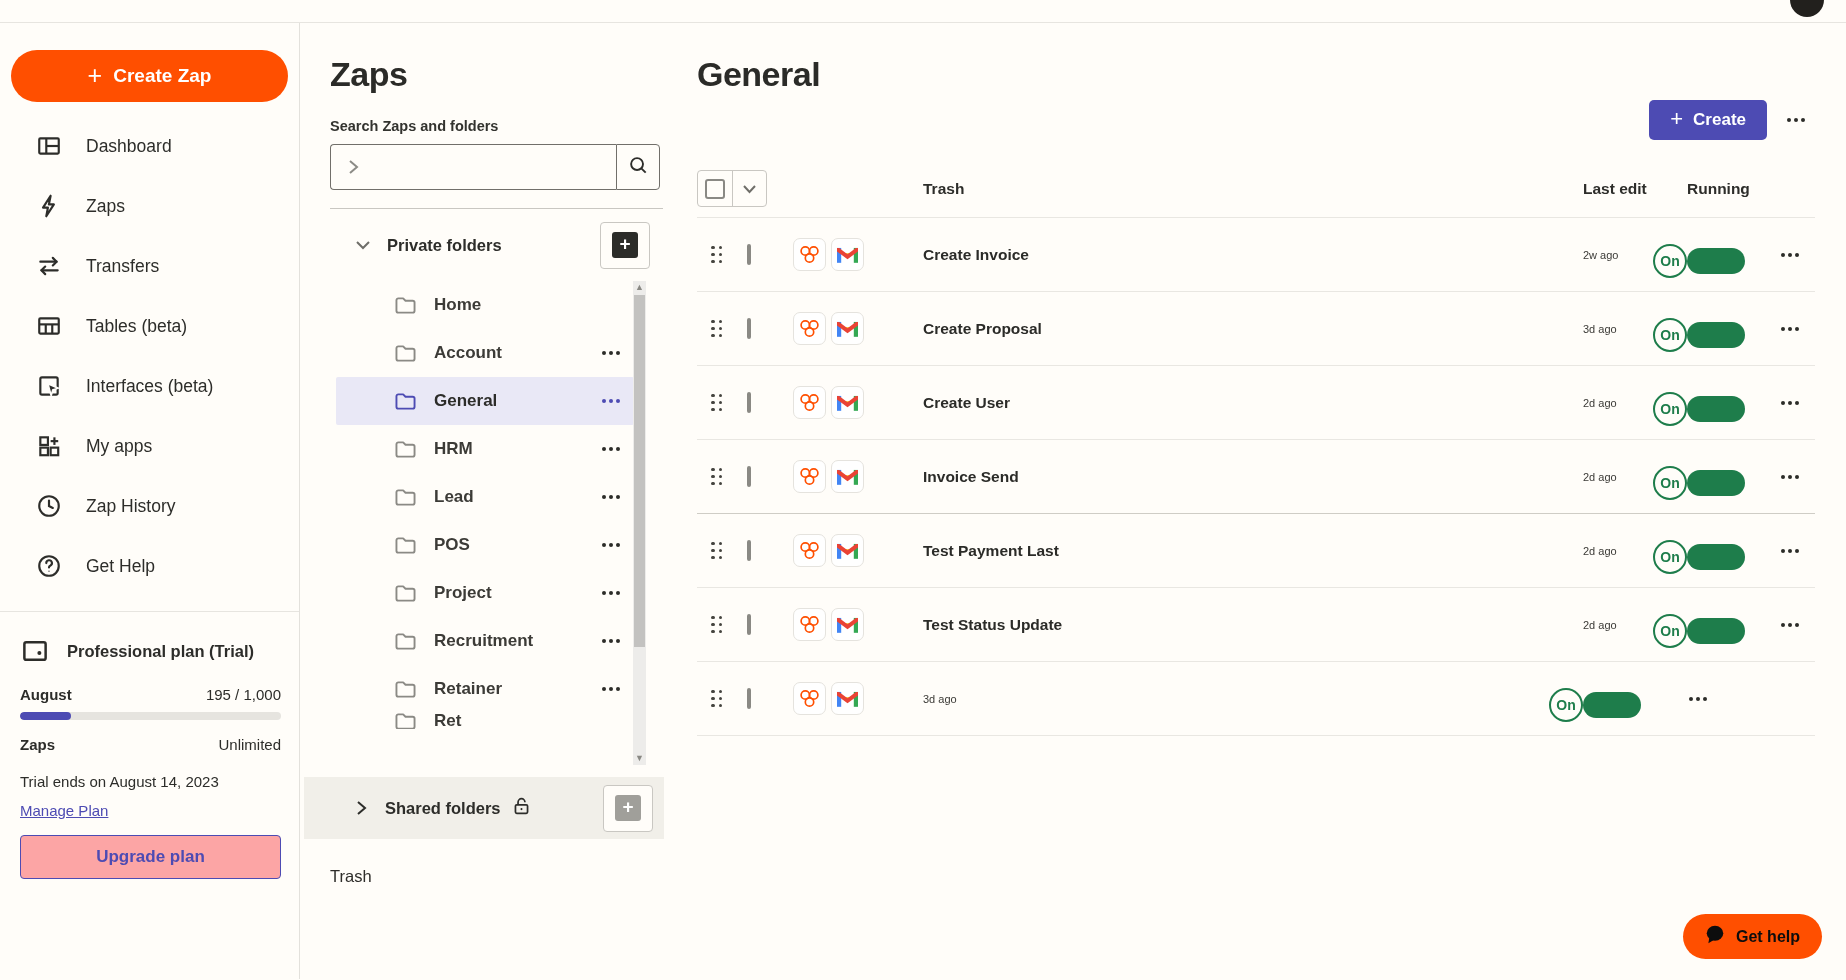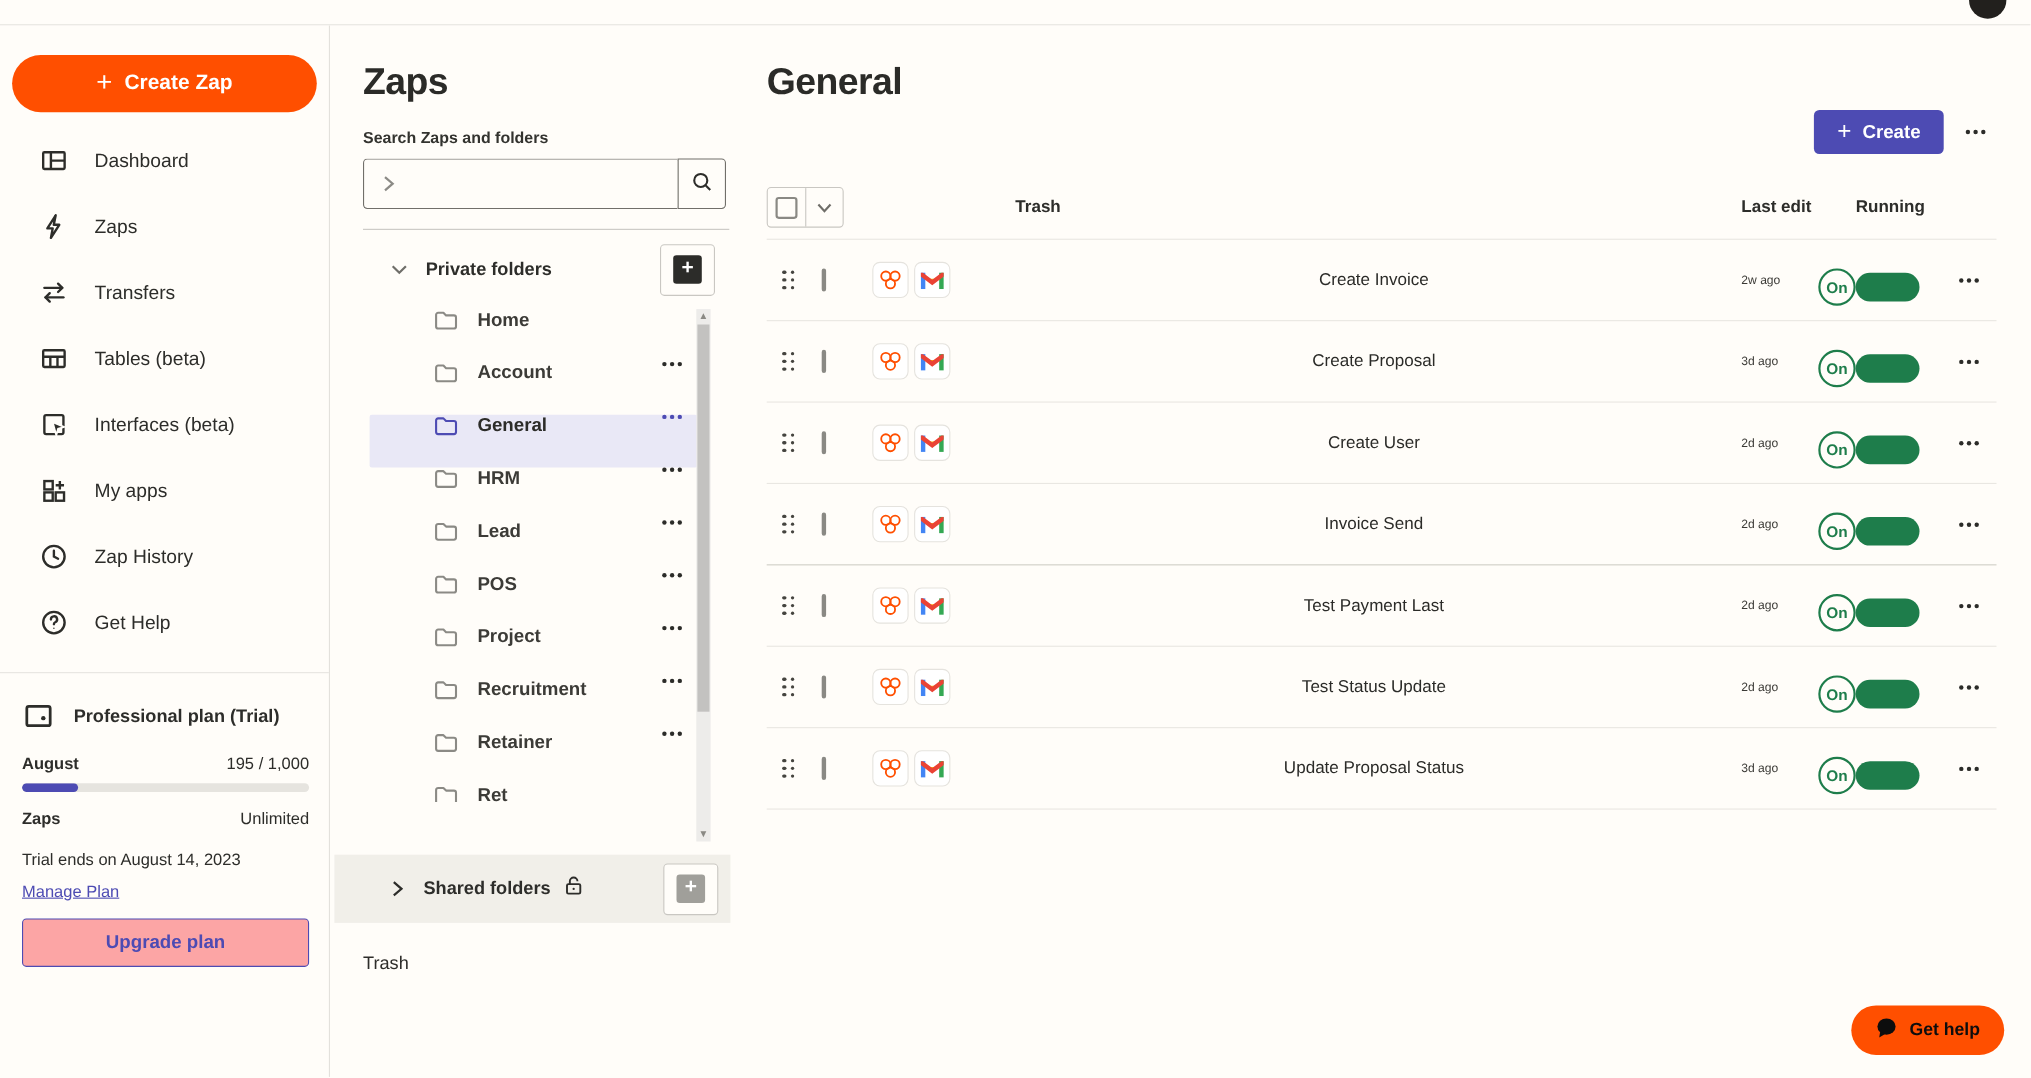--- a/index.html
+++ b/index.html
@@ -49,21 +49,21 @@
   .folders-header { margin-top:12px; height:48px; display:flex; align-items:center; }
   .folders-header .chev { margin-left:24px; }
   .folders-header .hdr-label { margin-left:15px; font-size:16.5px; font-weight:bold; color:#2d2d2a; }
   .add-folder-btn { margin-left:auto; margin-right:15px; width:50px; height:47px; background:#fffdf9; border:1px solid #c9c7c2;
     border-radius:4px; display:flex; align-items:center; justify-content:center; cursor:pointer; }
   .add-square { width:26px; height:26px; border-radius:3px; background:#2c2c29; color:#fff; font-size:19px; line-height:24px;
     text-align:center; font-weight:bold; }
   .add-square.gray { background:#a09f9a; }
   .folder-list { margin-top:12px; height:496px; overflow:hidden; position:relative; width:318px; padding-bottom:12px; }
   .folder-rows { width:298px; margin-left:6px; }
-  .folder-row { height:48px; display:flex; padding-left:58px; border-radius:2px; cursor:pointer; position:relative; }
+  .folder-row { height:48px; display:flex; align-items:center; padding-left:58px; border-radius:2px; cursor:pointer; position:relative; }
   .folder-row .flabel { margin-left:17px; font-size:17px; font-weight:600; color:#3c3b37; }
   .folder-row .dots { margin-left:auto; margin-right:14px; }
   .folder-row.selected { background:#e9e8f6; }
   .folder-row.selected .flabel { color:#2c2c29; }
   .folder-row.clipped { height:16px; overflow:hidden; }
   .vscroll { position:absolute; right:2px; top:0; bottom:12px; width:13px; background:#edecea; }
   .vscroll .arr { position:absolute; left:0; width:13px; height:13px; color:#8a8984; font-size:9px; line-height:13px; text-align:center; }
   .vscroll .arr.up { top:0; } .vscroll .arr.down { bottom:0; }
   .vscroll .thumb { position:absolute; left:1px; width:11px; top:14px; height:352px; background:#c3c2c0; }
   .shared-band { margin-left:-26px; width:360px; height:62px; background:#f1efe9; display:flex; align-items:center; }
@@ -89,21 +89,21 @@
   .select-all .cell { flex:1; display:flex; align-items:center; justify-content:center; }
   .select-all .cell + .cell { border-left:1px solid #c9c7c2; }
   .checkbox { width:20px; height:20px; border:2px solid #8a8984; border-radius:3px; background:transparent; }
   .zap-row { height:74px; display:grid; grid-template-columns:50px 36px 132px 1fr 104px 92px 44px; align-items:center;
     border-bottom:1px solid #e9e7e2; }
   .zap-row.heavy { border-bottom-color:#cfcdc6; }
   .drag-handle { margin-left:14px; display:grid; grid-template-columns:4px 4px; gap:3.5px; width:12px; cursor:grab; }
   .drag-handle i { width:3.5px; height:3.5px; border-radius:50%; background:#45443f; }
   .app-icons { display:flex; gap:5px; padding-left:10px; }
   .app-chip { width:33px; height:33px; border:1px solid #e5e3de; border-radius:7px; background:#fff; display:flex; align-items:center; justify-content:center; }
-  .zap-name { font-size:15.5px; font-weight:normal; color:#2b2b28; padding-left:8px;text-align:center; }
+  .zap-name { font-size:15.5px; font-weight:bold; color:#2b2b28; padding-left:8px; }
   .last-edit { font-size:11px; color:#3b3a36; padding-left:8px; }
   .toggle { position:relative; width:64px; height:30px; margin-left:8px; cursor:pointer; }
   .toggle .track { position:absolute; left:0; top:2px; width:58px; height:26px; border-radius:13px; background:#1e7d4b; }
   .toggle .knob { position:absolute; right:0; top:-2px; width:34px; height:34px; border-radius:50%; background:#fffdf9;
     border:2px solid #1e7d4b; color:#1e7d4b; font-size:14px; font-weight:bold; display:flex; align-items:center; justify-content:center; }
   
   .fab { position:absolute; right:24px; bottom:21px; height:45px; padding:0 22px; border:none; border-radius:23px; background:#ff4f00;
     display:flex; align-items:center; gap:11px; font-size:16px; font-weight:bold; font-family:inherit; color:#0d0d0d; cursor:pointer; }
   .chev svg, .icon svg { display:block; }
 </style>
@@ -707,21 +707,20 @@
             </span>
             <span class="app-chip">
               <svg width="21" height="17" viewBox="0 0 24 19">
                 <rect x="0" y="2" width="4.8" height="17" fill="#4285f4"></rect>
                 <rect x="19.2" y="2" width="4.8" height="17" fill="#34a853"></rect>
                 <polygon points="9.2,8.2 12,14.4 14.8,8.2" fill="#fbbc04"></polygon>
                 <polygon points="0,2 2.4,2 12,9.2 21.6,2 24,2 24,6 12,15 0,6" fill="#ea4335"></polygon>
               </svg>
             </span>
           </span>
-          <span class="zap-name">Update Proposal Status</span>
           <span class="last-edit">3d ago</span>
           <span><span class="toggle"><span class="track"></span><span class="knob">On</span></span></span>
           <span>
             <button class="menu-dots-btn">
               <span class="dots">
                 <i></i>
                 <i></i>
                 <i></i>
               </span>
             </button>

